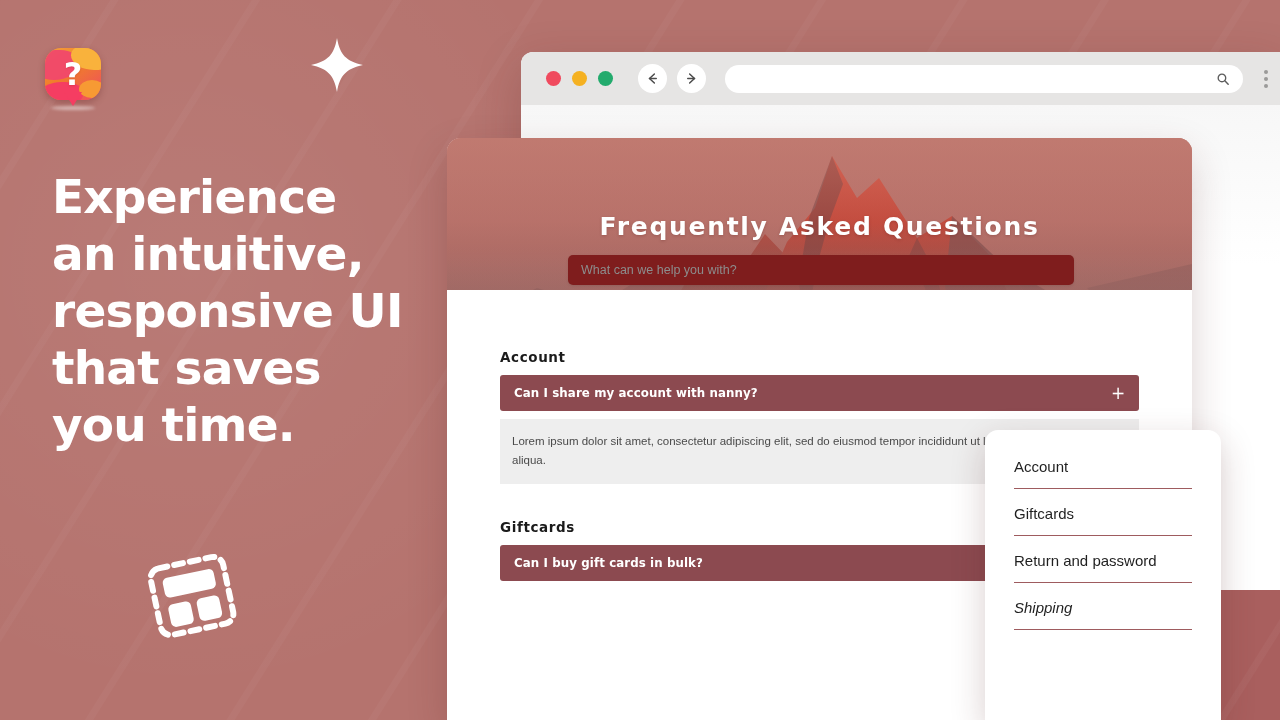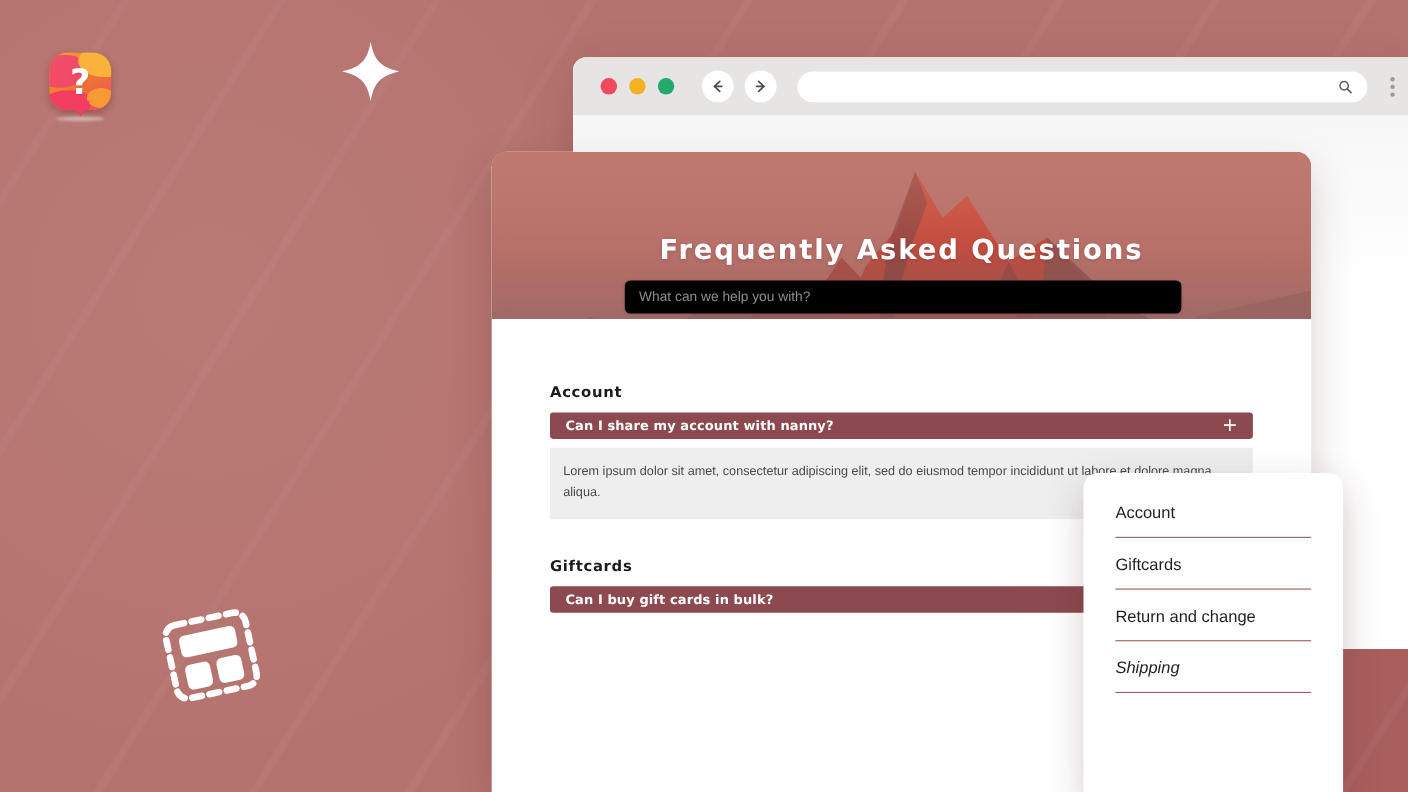--- a/index.html
+++ b/index.html
@@ -218,21 +218,21 @@
     font-family: "DejaVu Sans", sans-serif;
     font-size: 25px;
     font-weight: bold;
     letter-spacing: 1.7px;
     text-shadow: 0 1px 3px rgba(80,30,30,0.26);
   }
   .hero-search {
     position: absolute;
     left: 121px; top: 117px;
     width: 506px; height: 30px;
-    background: #000000;
+    background: #7f1d1d;
     border-radius: 5px;
     display: flex; align-items: center;
     padding: 0 13px;
     font-size: 12.5px;
     color: #8d8d8d;
     box-shadow: 0 1px 3px rgba(0,0,0,0.10);
   }
 
   
   .faq-body { padding: 24px 53px 0 53px; }
@@ -248,21 +248,21 @@
     font-family: "DejaVu Sans", sans-serif;
     font-size: 13.5px;
     font-weight: bold;
     color: #1b1b1b;
     letter-spacing: 0.6px;
   }
   .acc-item { margin-bottom: 8px; }
   .acc-head {
     background: #8c4a50;
     border-radius: 3px;
-    height: 24px;
+    height: 36px;
     display: flex;
     align-items: center;
     justify-content: space-between;
     padding: 0 14px 0 14px;
   }
   .acc-q {
     color: #ffffff;
     font-family: "DejaVu Sans", sans-serif;
     font-size: 11.8px;
     font-weight: bold;
@@ -322,20 +322,25 @@
     </div>
     <div class="logo-shadow"></div>
   </div>
 
   <div class="sparkle">
     <svg viewBox="0 0 52 54" width="52" height="54">
       <path d="M26 0 C29 17 35 23 52 27 C35 31 29 37 26 54 C23 37 17 31 0 27 C17 23 23 17 26 0 Z" fill="#ffffff"></path>
     </svg>
   </div>
 
+  <div class="headline">Experience
+an intuitive,
+responsive UI
+that saves
+you time.</div>
 
   <div class="layout-icon">
     <svg viewBox="0 0 92 92" width="92" height="92">
       <g transform="rotate(-12 46 46)">
         <rect x="9" y="12" width="74" height="68" rx="10" fill="none" stroke="#ffffff" stroke-width="6" stroke-dasharray="9 7" stroke-linecap="round"></rect>
         <rect x="20" y="23" width="52" height="20" rx="5" fill="#ffffff"></rect>
         <rect x="20" y="50" width="23" height="23" rx="5" fill="#ffffff"></rect>
         <rect x="49" y="50" width="23" height="23" rx="5" fill="#ffffff"></rect>
       </g>
     </svg>
@@ -448,17 +453,17 @@
         </div>
       </div>
     </div>
   </div>
 
   <div class="corner-block"></div>
 
   <div class="float-card">
     <div class="float-item">Account</div>
     <div class="float-item">Giftcards</div>
-    <div class="float-item">Return and change</div>
+    <div class="float-item">Return and password</div>
     <div class="float-item">Shipping</div>
   </div>
 
 </div>
 
 </body></html>

